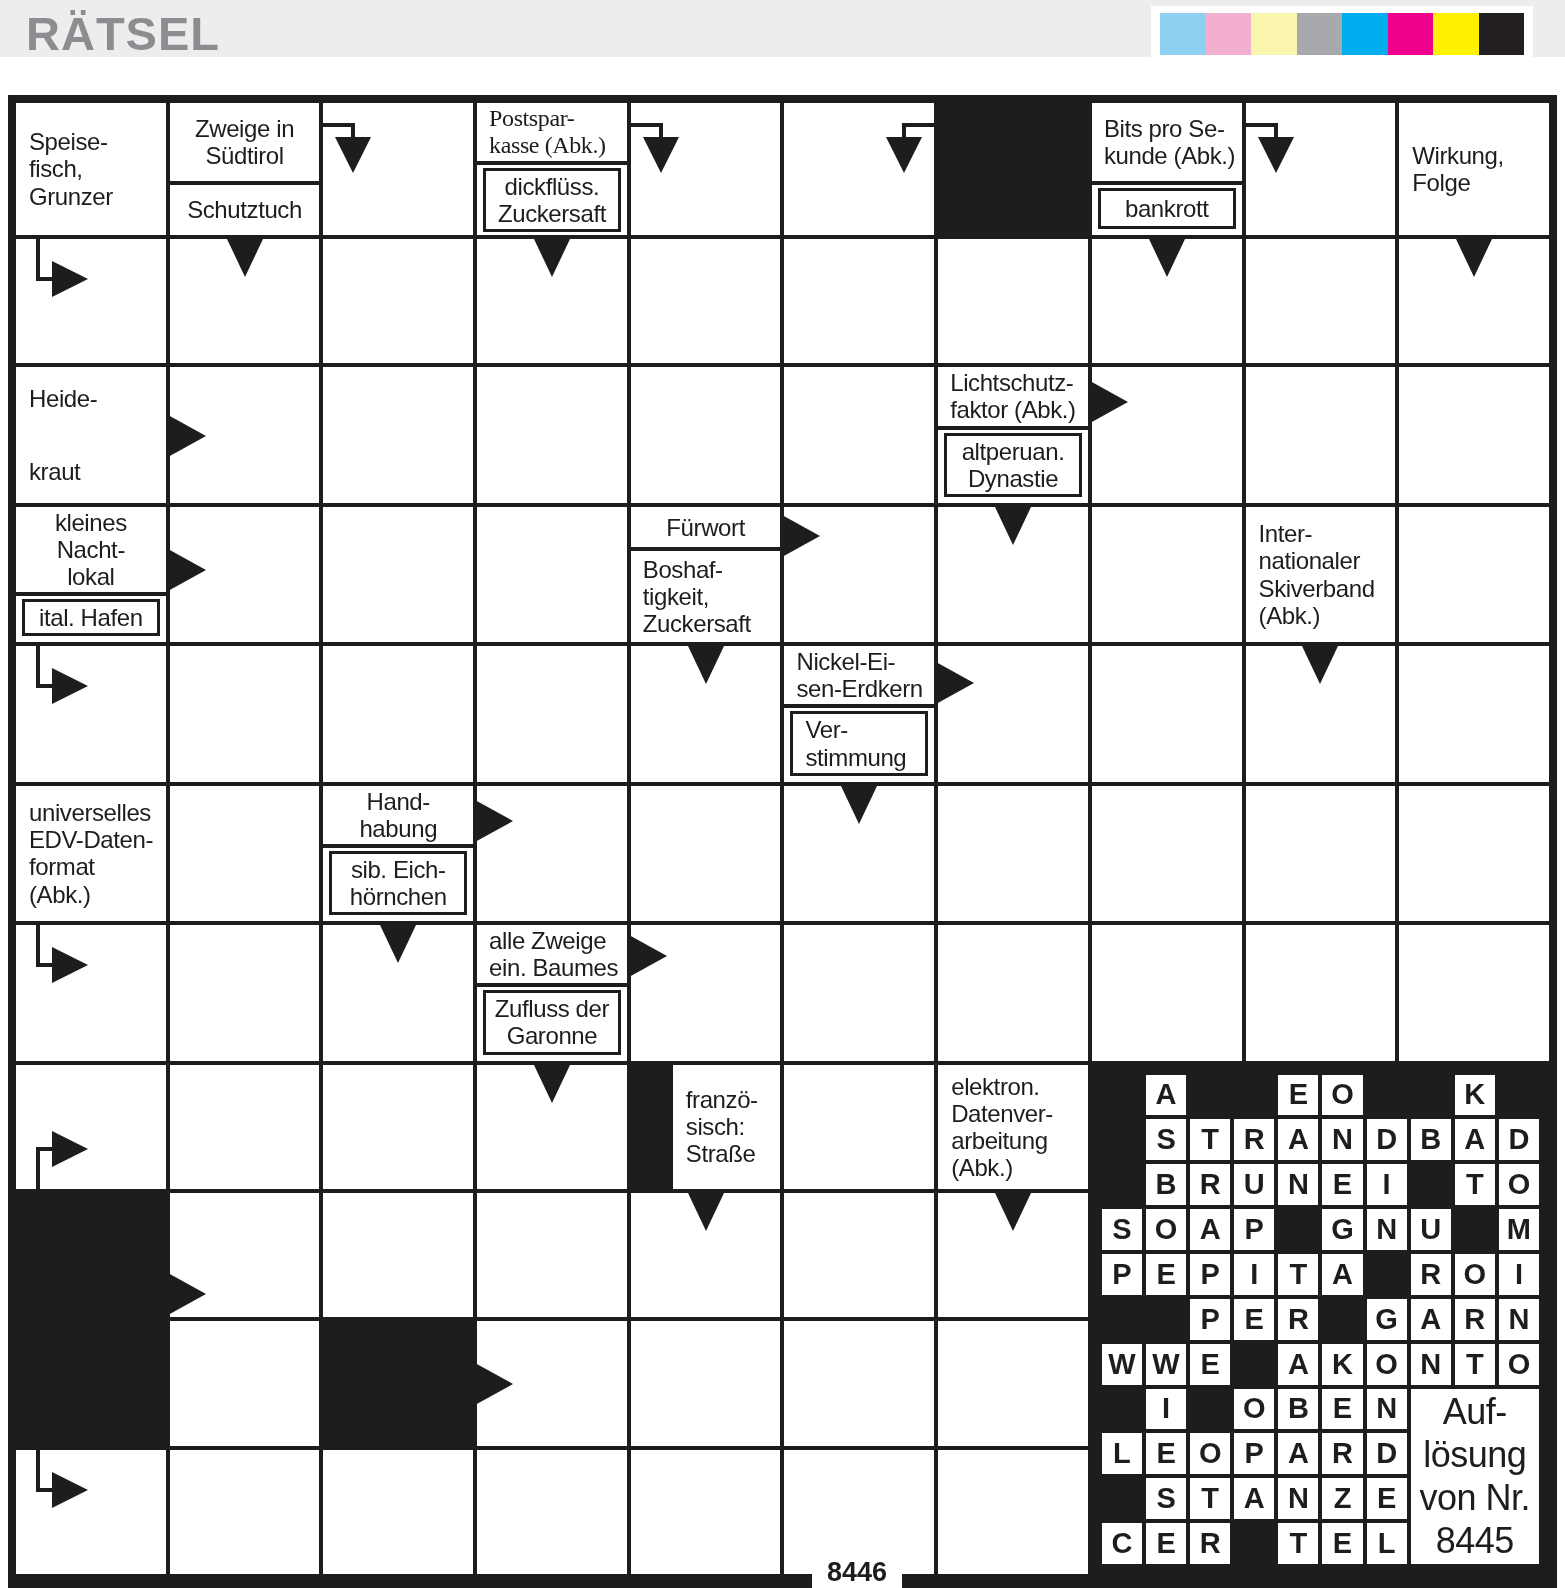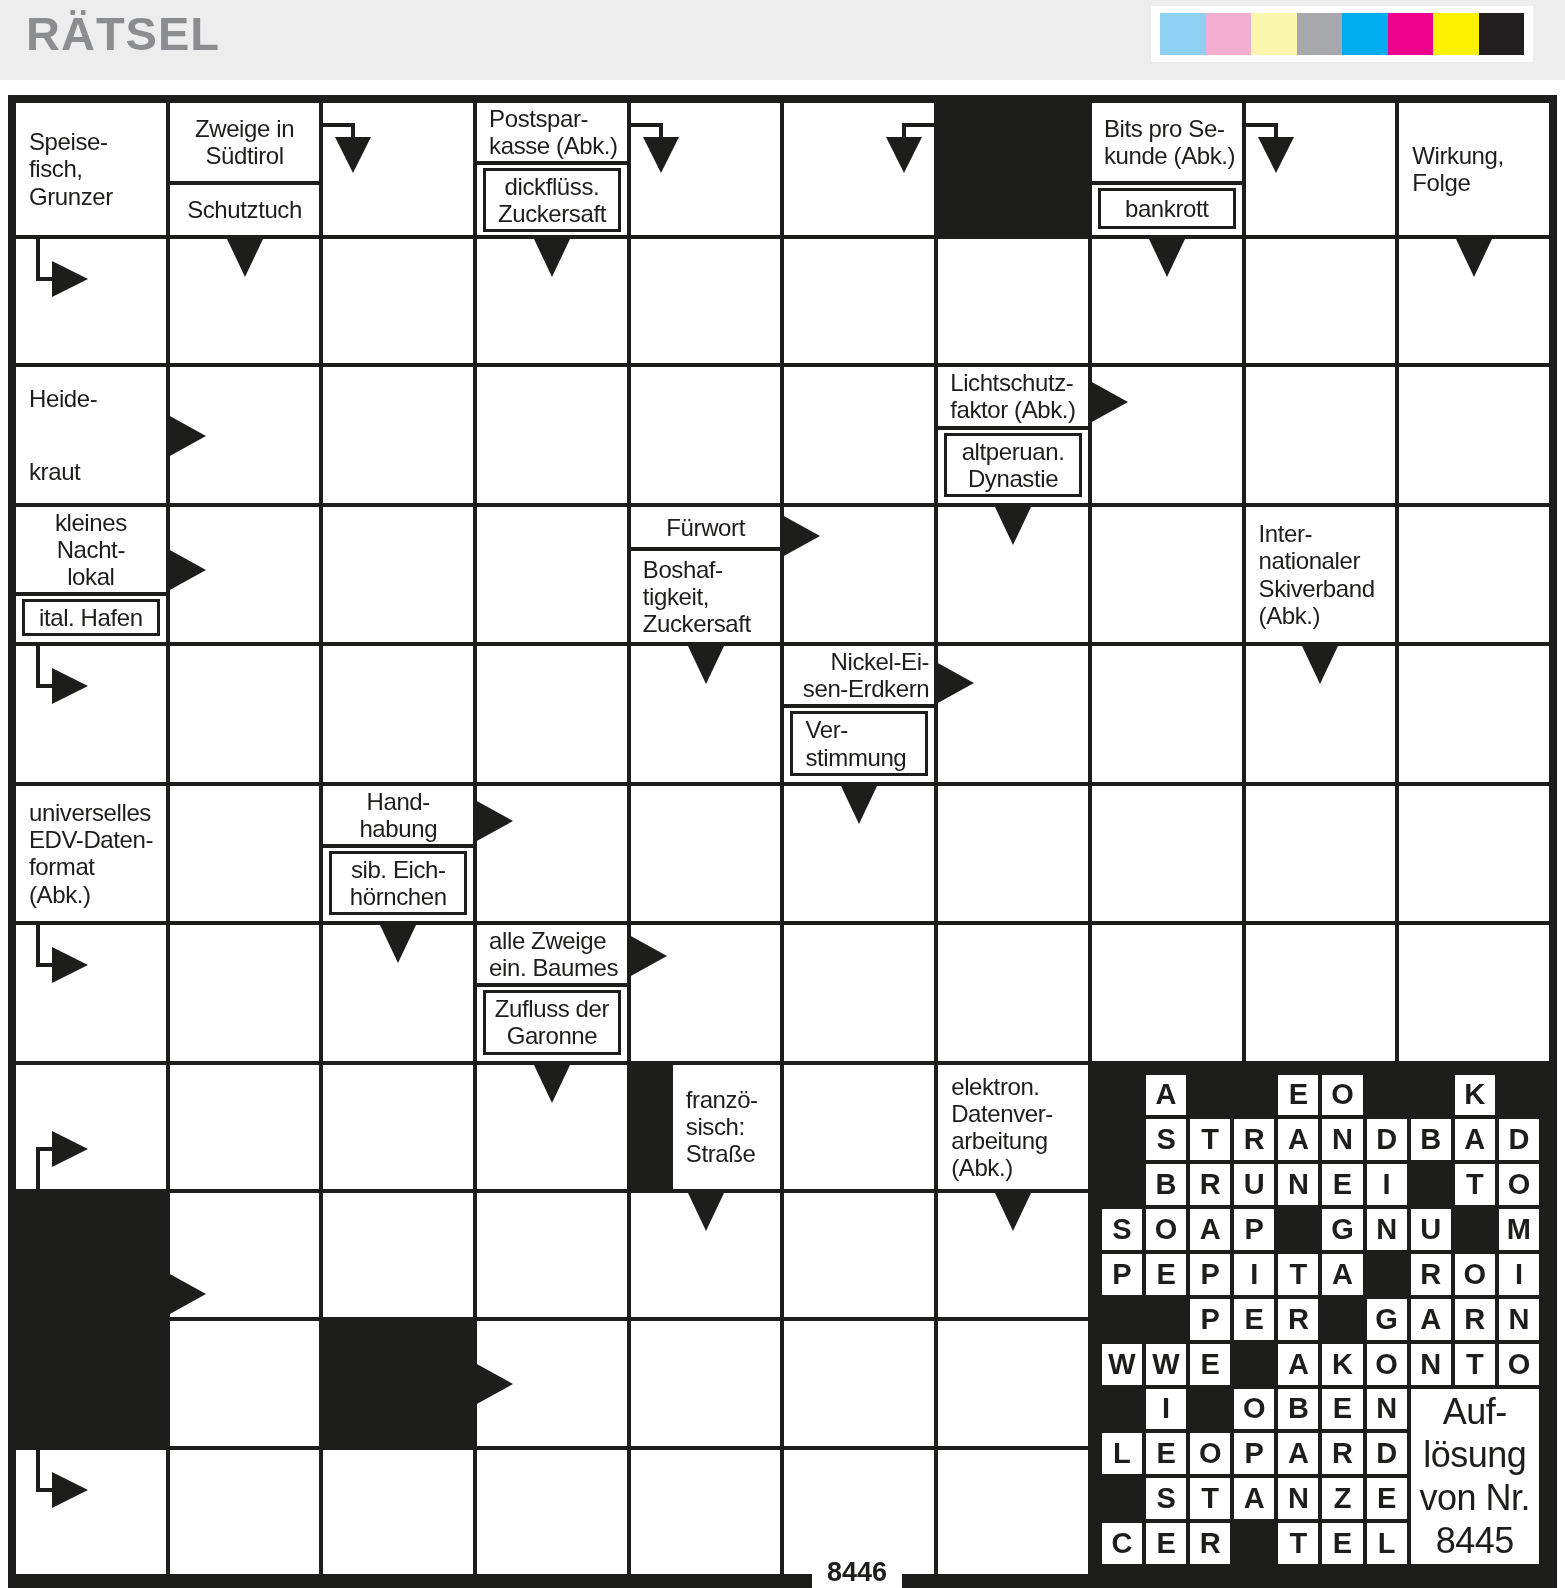--- a/index.html
+++ b/index.html
@@ -2,21 +2,21 @@
 <html><head>
 <meta charset="utf-8">
 <style>
   html,body { margin:0; padding:0; background:#ffffff; }
   body {
     width:1565px; height:1588px; position:relative;
     font-family:"Liberation Sans", sans-serif;
     color:#1d1d1b;
   }
   
-  .header { position:absolute; left:0; top:0; width:1565px; height:80px; background:#eeedee; }
+  .header { position:absolute; left:0; top:0; width:1565px; height:57px; background:#eeedee; }
   .page-title {
     position:absolute; left:26px; top:6px;
     font-size:47px; font-weight:bold; letter-spacing:1px; color:#8b8d90;
   }
   .colorbar {
     position:absolute; right:32px; top:6px; width:382px; height:56px;
     background:#ffffff; display:flex; align-items:center; padding:0 9px; box-sizing:border-box;
   }
   .swatch { flex:1; height:42px; }
 
@@ -133,21 +133,21 @@
         <div>Schutztuch</div>
       </div>
     </div>
     <div class="cell" style="grid-area: 1 / 3;">
       <div class="hook hook-dl" style="top: 8px;"><svg width="56" height="64" viewBox="0 0 56 64">
           <path d="M0 14 H30 V26" stroke="#1d1d1b" stroke-width="4" fill="none"></path>
           <path d="M12 26 H48 L30 62 Z" fill="#1d1d1b"></path>
         </svg></div>
     </div>
     <div class="splitcell" style="grid-area: 1 / 4;">
-      <div class="sub sub-top left" style="height: 62%;">
+      <div class="sub sub-top left" style="height: 62%; font-family: Liberation Serif, serif;">
         <div>Postspar-</div>
         <div>kasse (Abk.)</div>
       </div>
       <div class="sub sub-bottom center inset">
         <div>dickflüss.</div>
         <div>Zuckersaft</div>
       </div>
     </div>
     <div class="cell" style="grid-area: 1 / 5;">
       <div class="hook hook-dl" style="top: 8px;"><svg width="56" height="64" viewBox="0 0 56 64">
@@ -274,21 +274,21 @@
           <path d="M28 22 V58 L64 40 Z" fill="#1d1d1b"></path>
         </svg></div>
     </div>
     <div class="cell" style="grid-area: 5 / 2;"></div>
     <div class="cell" style="grid-area: 5 / 3;"></div>
     <div class="cell" style="grid-area: 5 / 4;"></div>
     <div class="cell" style="grid-area: 5 / 5;">
       <div class="arr-down"></div>
     </div>
     <div class="splitcell" style="grid-area: 5 / 6;">
-      <div class="sub sub-top left" style="height: 50%; align-items: flex-end;">
+      <div class="sub sub-top left" style="height: 50%;">
         <div>Nickel-Ei-</div>
         <div>sen-Erdkern</div>
       </div>
       <div class="sub sub-bottom left inset">
         <div>Ver-</div>
         <div>stimmung</div>
       </div>
     </div>
     <div class="cell" style="grid-area: 5 / 7;">
       <div class="arr-right" style="top: 16px;"></div>

